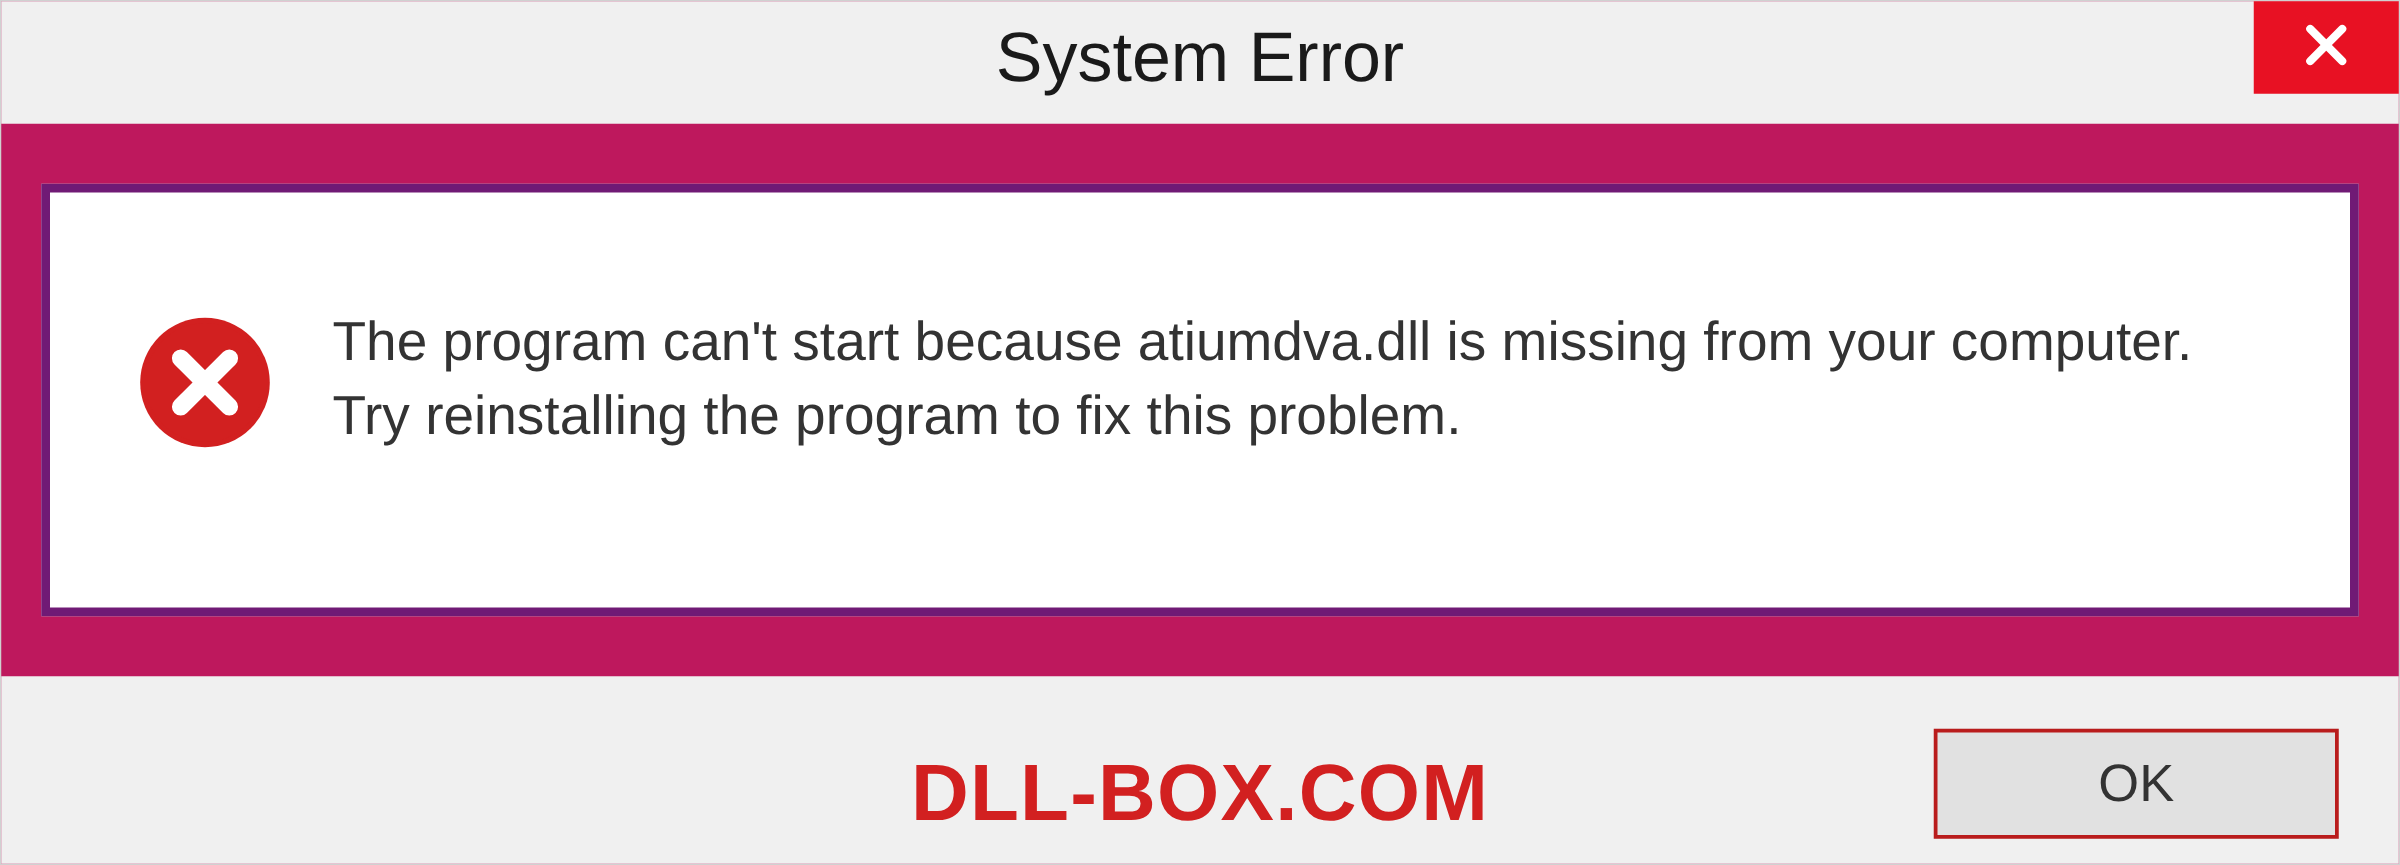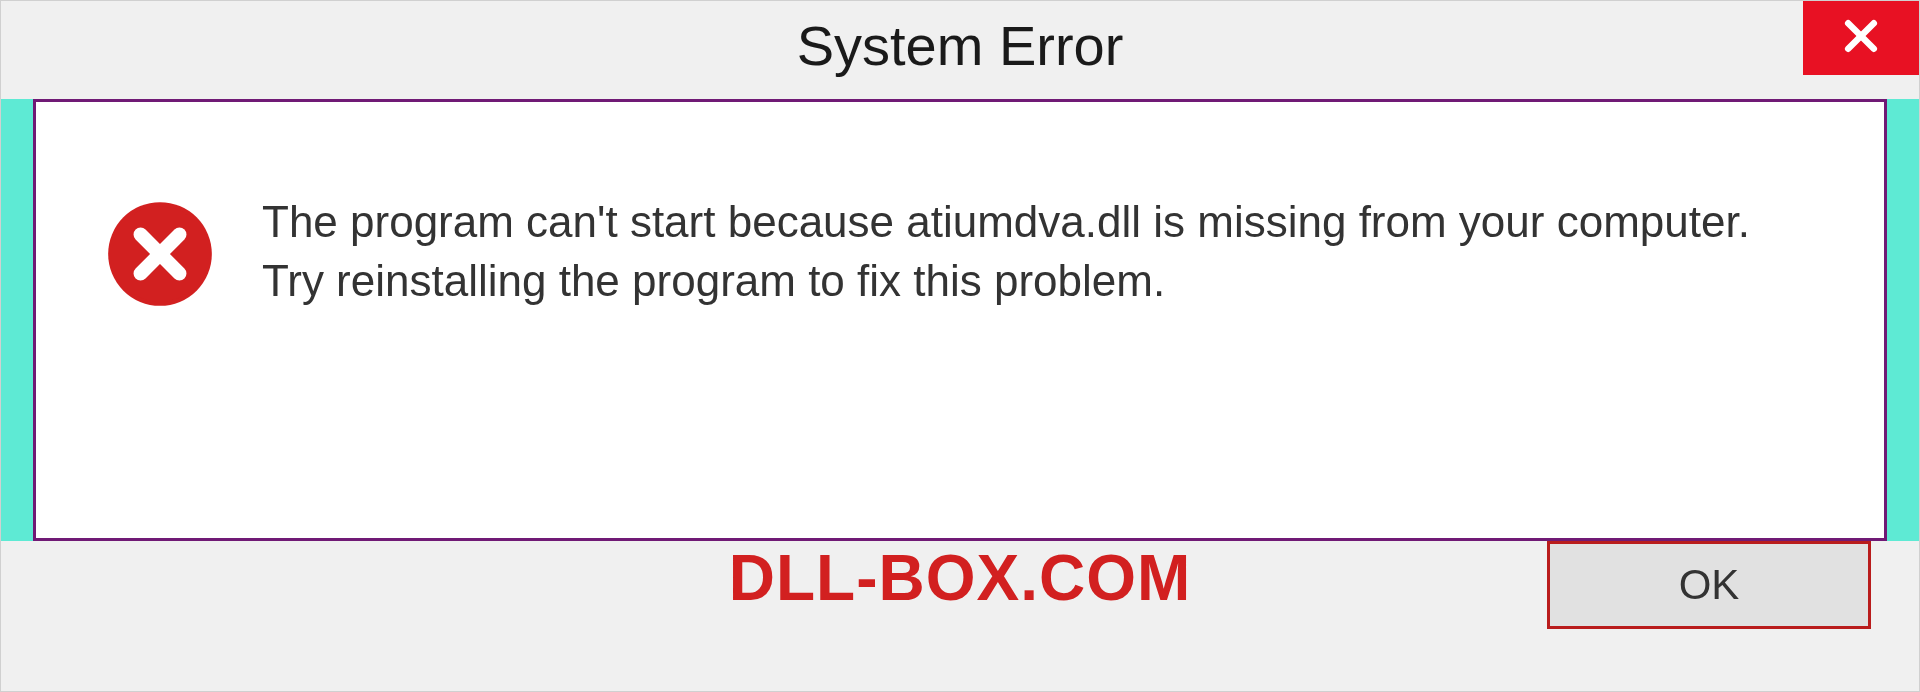--- a/index.html
+++ b/index.html
@@ -12,24 +12,25 @@
       width: 1920px;
       height: 692px;
       font-family: "Segoe UI", Tahoma, Arial, sans-serif;
       background: #f0f0f0;
       overflow: hidden;
     }
     
     .dialog-window {
       width: 100%;
       height: 100%;
-      background: #5eead4;
+      background: #be185d;
       border: 1px solid #d0d0d0;
       display: flex;
       flex-direction: column;
+      gap: 48px;
     }
     
     .titlebar {
       height: 98px;
       background: #f0f0f0;
       display: flex;
       align-items: flex-start;
       justify-content: center;
       position: relative;
     }
@@ -56,21 +57,21 @@
     
     .close-button svg {
       width: 44px;
       height: 44px;
     }
     
     .content-area {
       flex: 1;
       margin: 0 32px 0 32px;
       background: #ffffff;
-      border: 3px solid #701a75;
+      border: 7px solid #701a75;
       display: flex;
       align-items: flex-start;
       padding: 90px 70px 42px 70px;
       gap: 48px;
     }
     
     .error-icon-wrapper {
       flex-shrink: 0;
       padding-top: 8px;
     }
@@ -84,21 +85,21 @@
       font-size: 44px;
       line-height: 1.35;
       color: #333333;
       font-weight: 400;
     }
     
     .footer {
       height: 150px;
       background: #f0f0f0;
       display: flex;
-      align-items: flex-start;
+      align-items: flex-end;
       justify-content: flex-end;
       padding: 0 48px 20px 48px;
       position: relative;
     }
     
     .watermark {
       position: absolute;
       left: 50%;
       transform: translateX(-50%);
       font-size: 64px;

